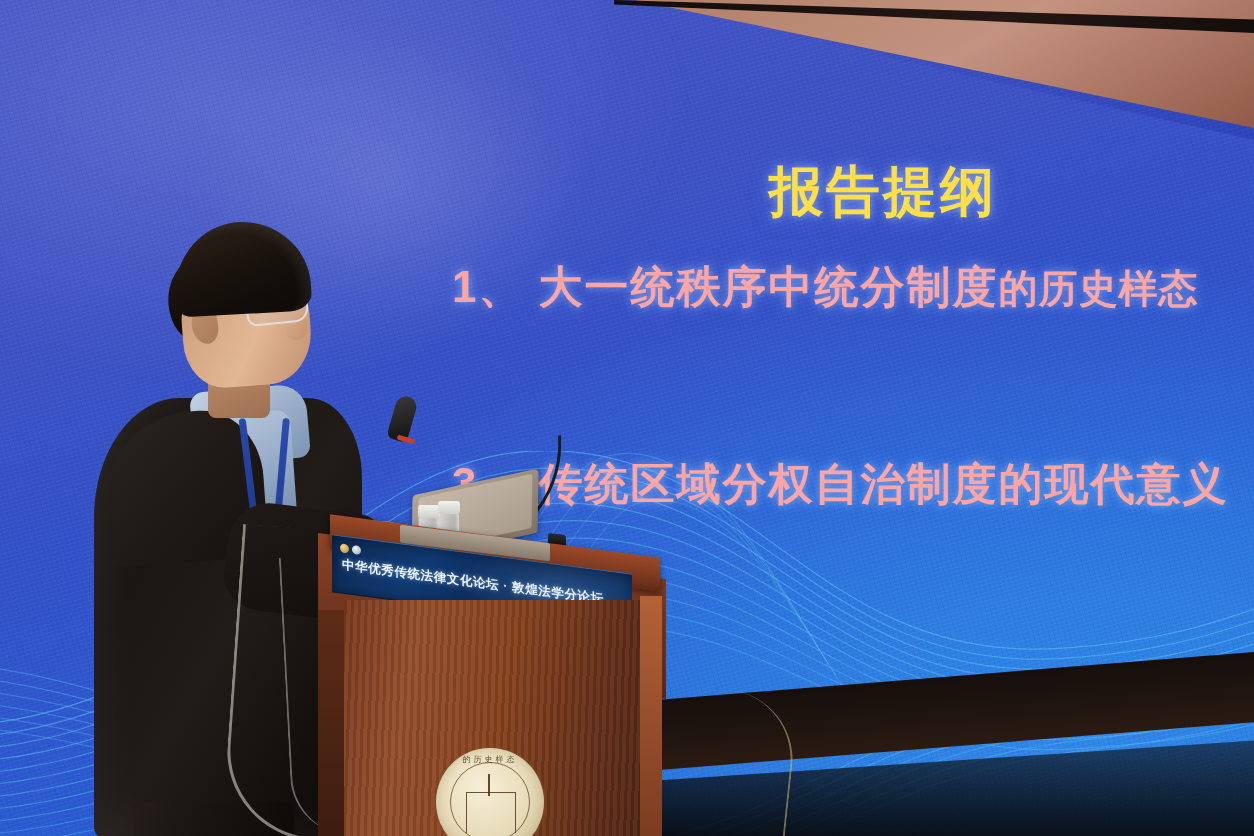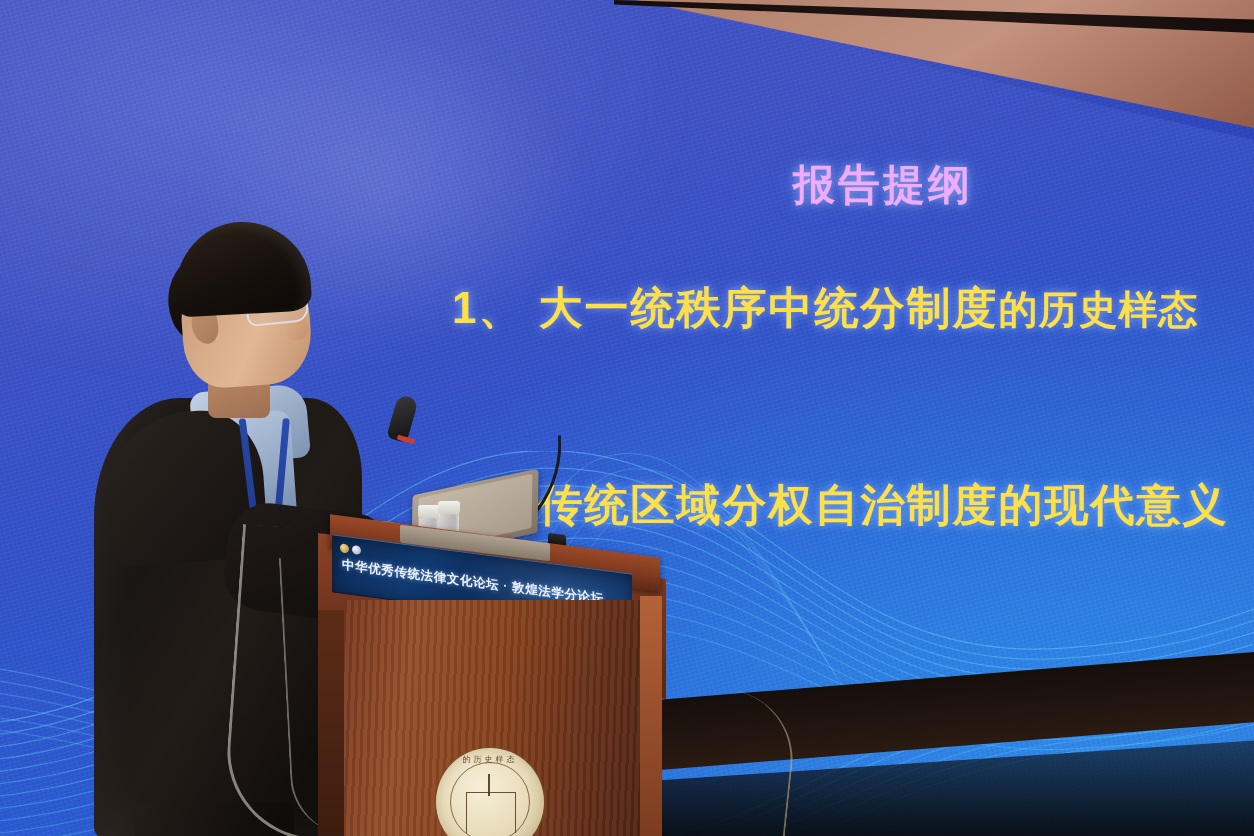--- a/index.html
+++ b/index.html
@@ -66,32 +66,31 @@
   }
 
   
   .waves{position:absolute;left:0;bottom:0;width:100%;height:46%;overflow:hidden;}
   .waves svg{position:absolute;left:0;bottom:-4%;width:100%;height:130%;}
 
   
   .slide-title{
     position:absolute;left:763px;top:163px;width:240px;
     text-align:center;
-    font-size:42px;line-height:1.05;font-weight:bold;
-    color:#f0abfc;letter-spacing:3px;
+    font-size:54px;line-height:1.05;font-weight:bold;
+    color:#fde047;letter-spacing:3px;
     text-shadow:0 0 9px rgba(180,205,255,.65), 0 0 22px rgba(120,170,255,.35);
     font-family:"Liberation Sans","DejaVu Sans",sans-serif;
   }
   .slide-line{
     position:absolute;
-    color:#fde047;font-weight:bold;
+    color:#fca5a5;font-weight:bold;
     letter-spacing:2px;white-space:nowrap;
     text-shadow:0 0 8px rgba(175,205,255,.6), 0 0 20px rgba(110,165,255,.32);
     font-family:"Liberation Sans","DejaVu Sans",sans-serif;
-    margin-top:21px;
   }
   #line1{left:452px;top:258px;font-size:44px;}
   #line2{left:487px;top:358px;font-size:44px;}
   #line3{left:452px;top:455px;font-size:44px;}
   .num{margin-right:14px;}
   .tail{font-size:39px;letter-spacing:1px;}
 
   
   .person{position:absolute;left:96px;top:222px;width:300px;height:614px;}
   .hair{

